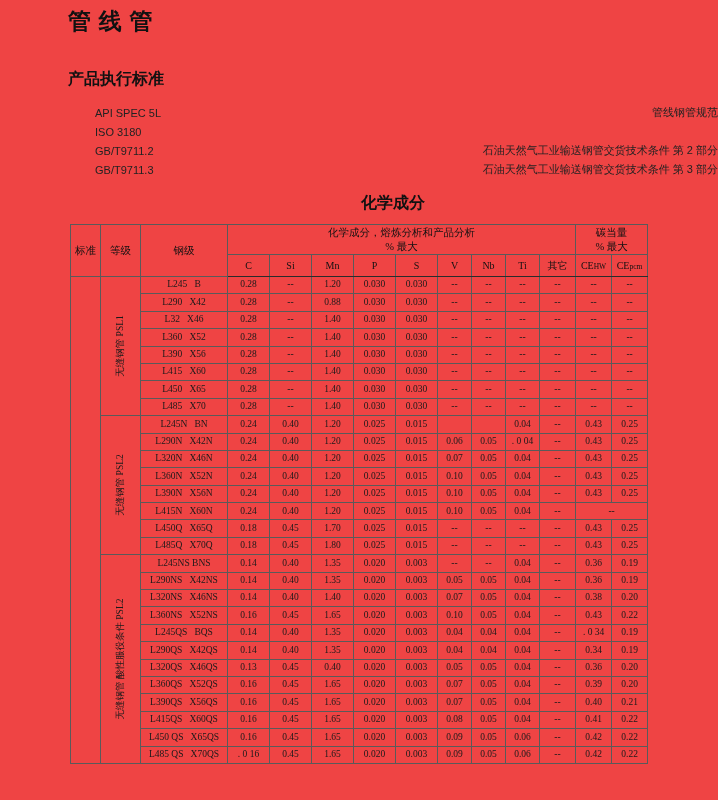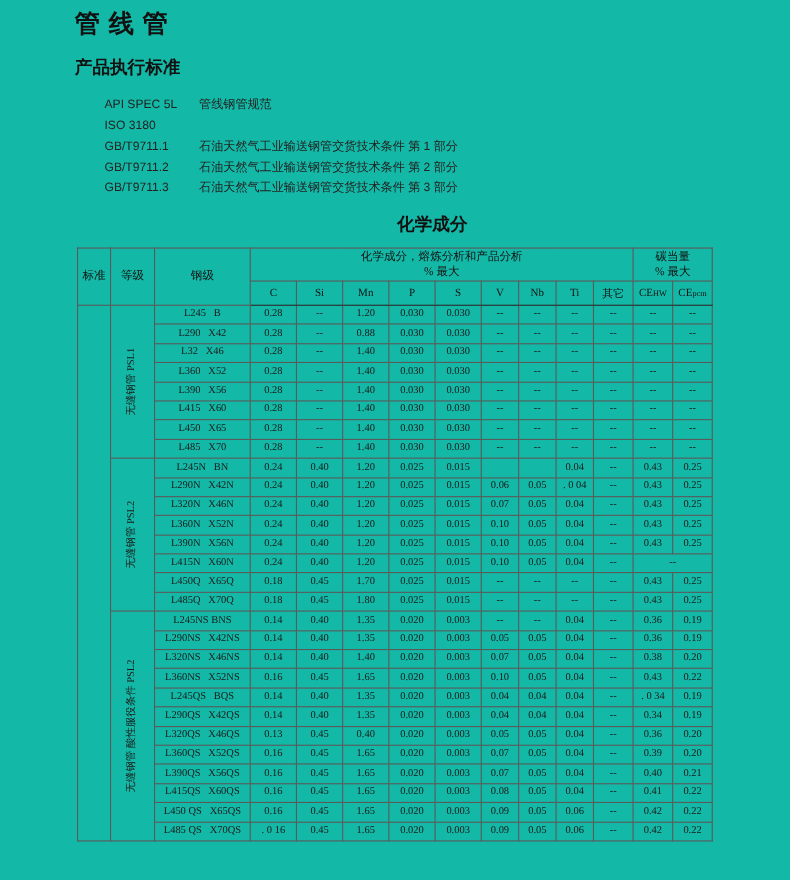--- a/index.html
+++ b/index.html
@@ -1,24 +1,24 @@
 <!DOCTYPE html>
 <html><head>
 <meta charset="utf-8">
 <style>
   html,body{margin:0;padding:0;background:#ffffff;}
   .page{
-    width:718px;height:800px;background:#14b8a6;color:#111;
+    width:718px;height:800px;background:#ef4444;color:#111;
     overflow:hidden;position:relative;
     font-family:"Liberation Serif","DejaVu Serif",serif;
   }
   .page-title{margin:6px 0 0 68px;font-size:23px;font-weight:bold;letter-spacing:1px;}
-  .sec-heading{margin:14px 0 0 68px;font-size:16px;font-weight:bold;}
+  .sec-heading{margin:32px 0 0 68px;font-size:16px;font-weight:bold;}
   .std-list{margin:13px 0 0 95px;font-family:"Liberation Sans","DejaVu Sans",sans-serif;font-size:11px;color:#222;}
-  .std-row{display:flex;height:19px;align-items:center;}
+  .std-row{display:flex;height:19px;align-items:center;justify-content:space-between;}
   .std-code{width:86px;flex:0 0 86px;}
   .std-desc{white-space:pre;}
   .chem-heading{margin:14px 0 0 68px;text-align:center;}
   table.chem{
     border-collapse:collapse;table-layout:fixed;width:577px;
     margin:10px 0 0 70px;border:1.5px solid #2b2b2b;
   }
   table.chem th,table.chem td{
     border:1px solid #5a5a5a;text-align:center;vertical-align:middle;
     font-weight:normal;padding:0;overflow:hidden;
@@ -45,24 +45,20 @@
 
   <h2 class="sec-heading">产品执行标准</h2>
 
   <div class="std-list" id="std-list">
       <div class="std-row">
         <span class="std-code">API SPEC 5L</span>
         <span class="std-desc">管线钢管规范</span>
       </div>
       <div class="std-row">
         <span class="std-code">ISO 3180</span>
-      </div>
-      <div class="std-row">
-        <span class="std-code">GB/T9711.1</span>
-        <span class="std-desc">石油天然气工业输送钢管交货技术条件 第 1 部分</span>
       </div>
       <div class="std-row">
         <span class="std-code">GB/T9711.2</span>
         <span class="std-desc">石油天然气工业输送钢管交货技术条件 第 2 部分</span>
       </div>
       <div class="std-row">
         <span class="std-code">GB/T9711.3</span>
         <span class="std-desc">石油天然气工业输送钢管交货技术条件 第 3 部分</span>
       </div>
     </div>

